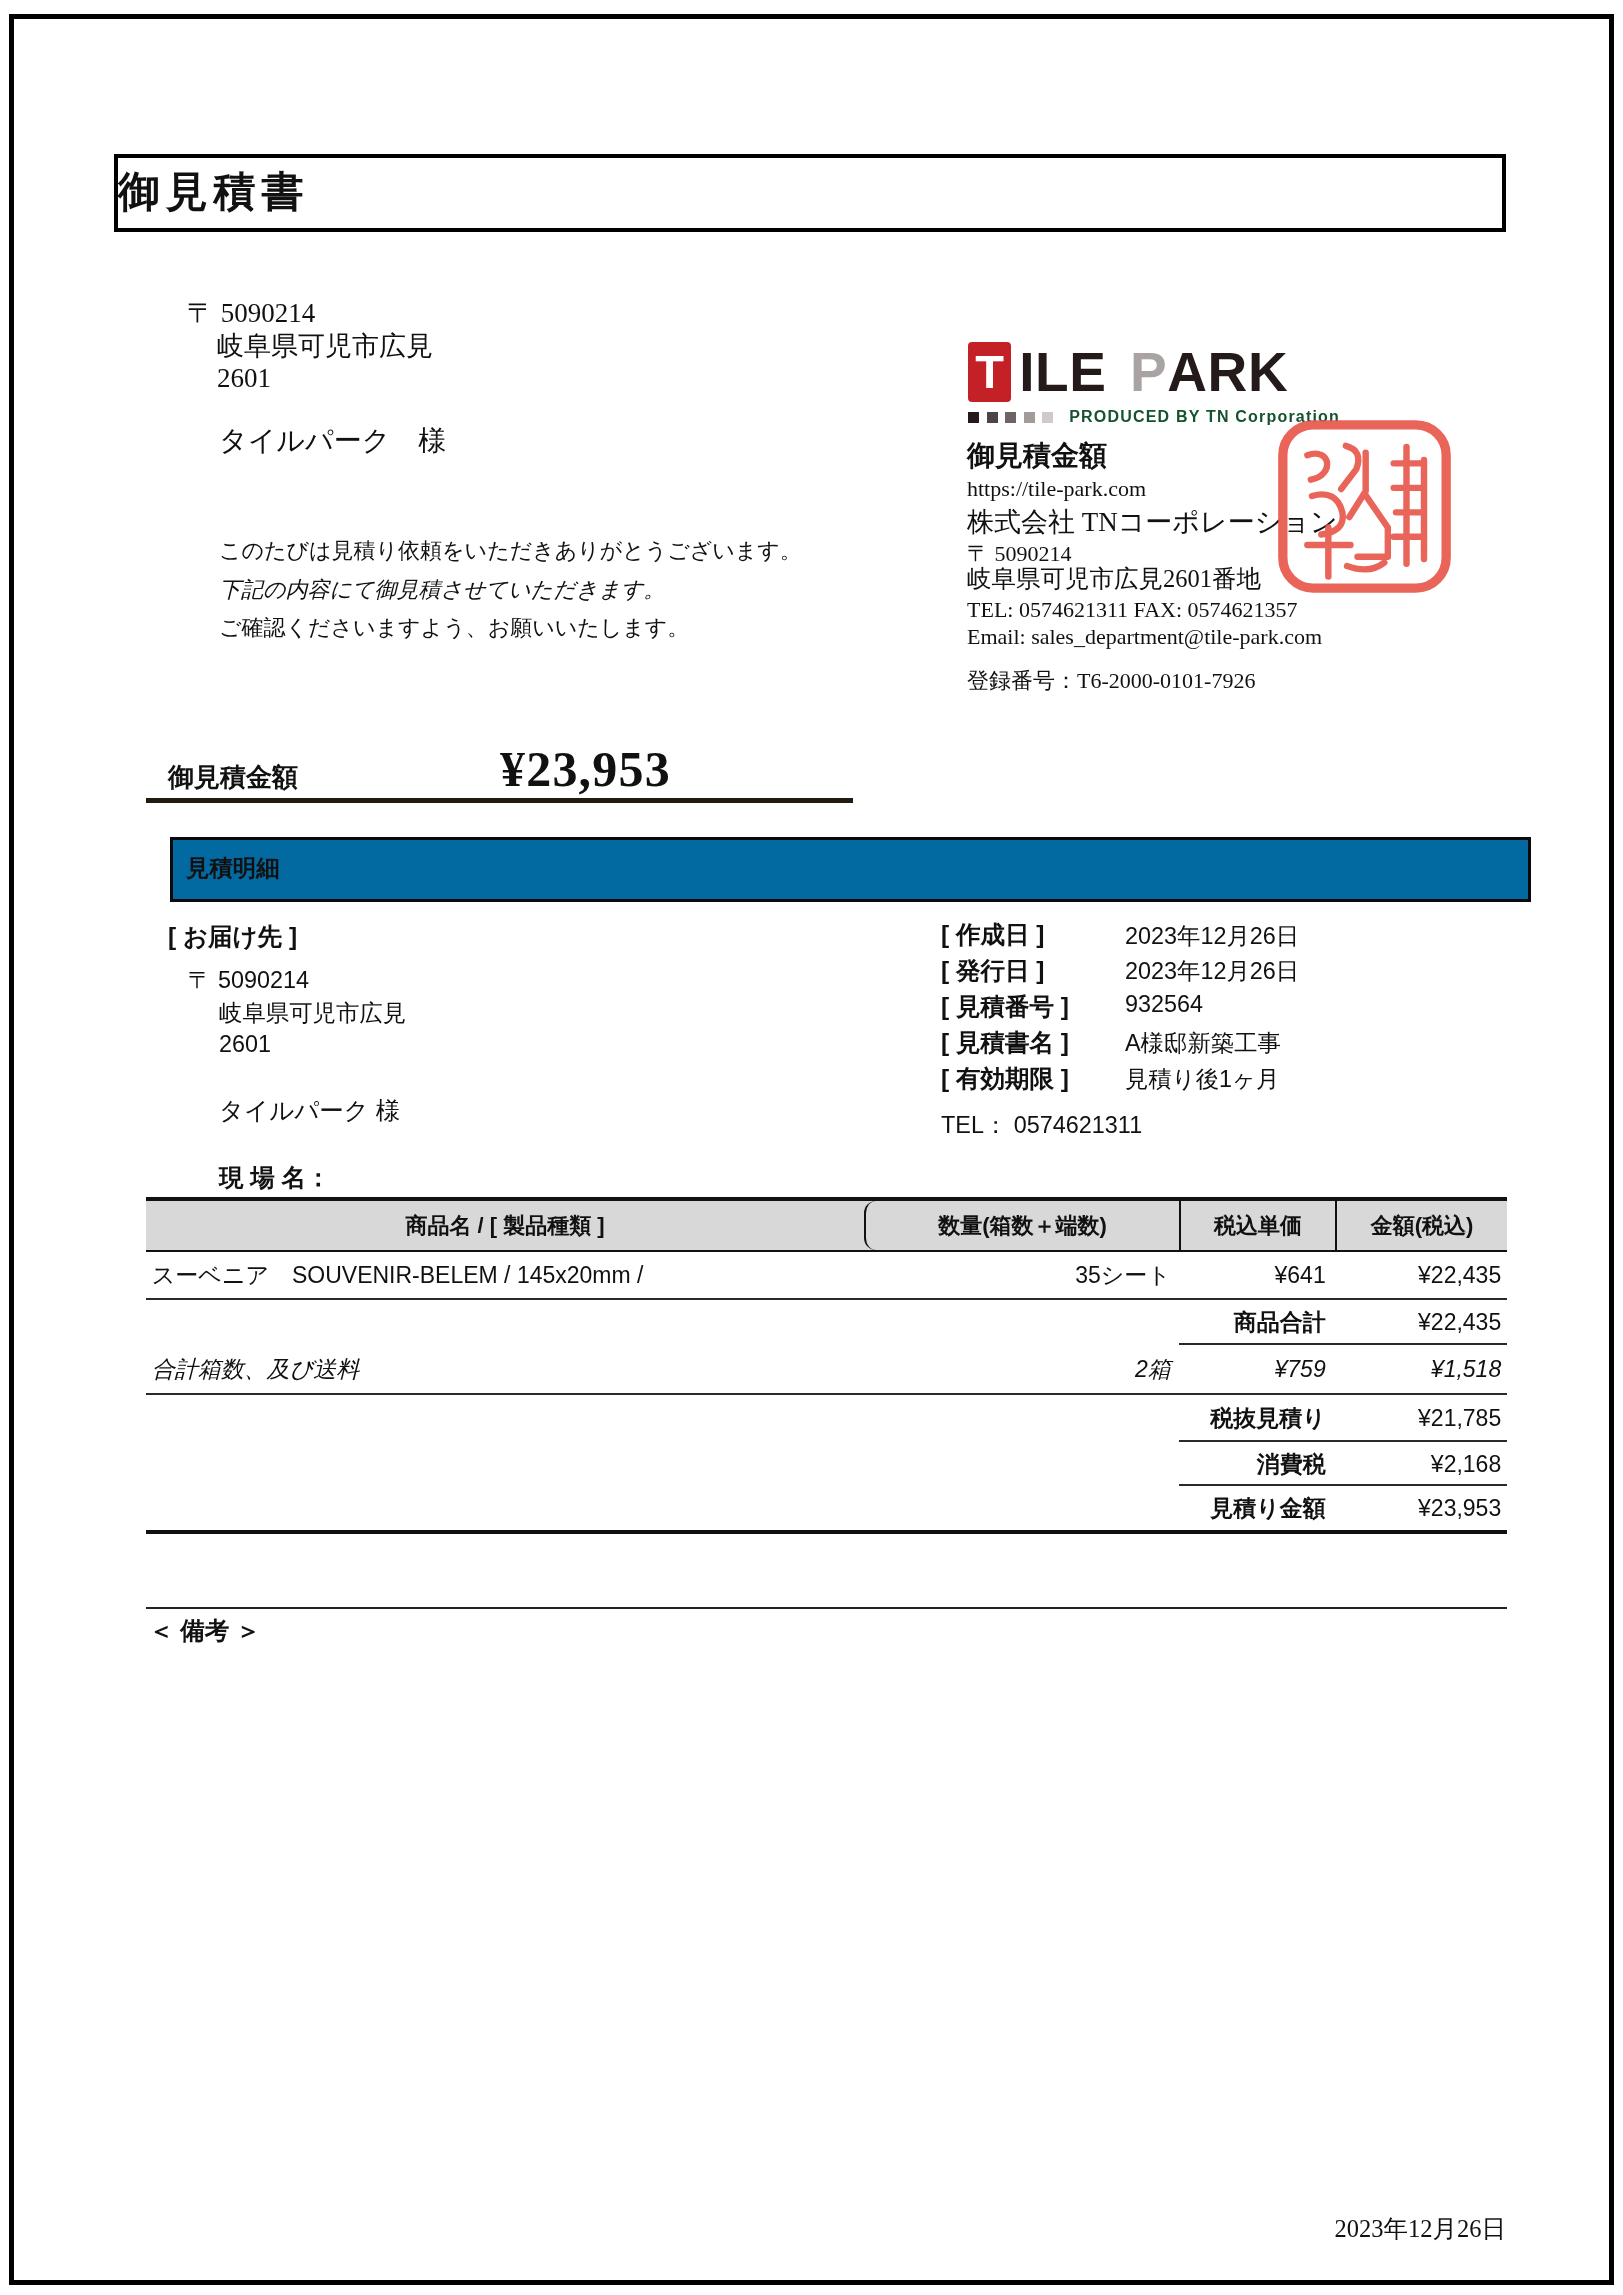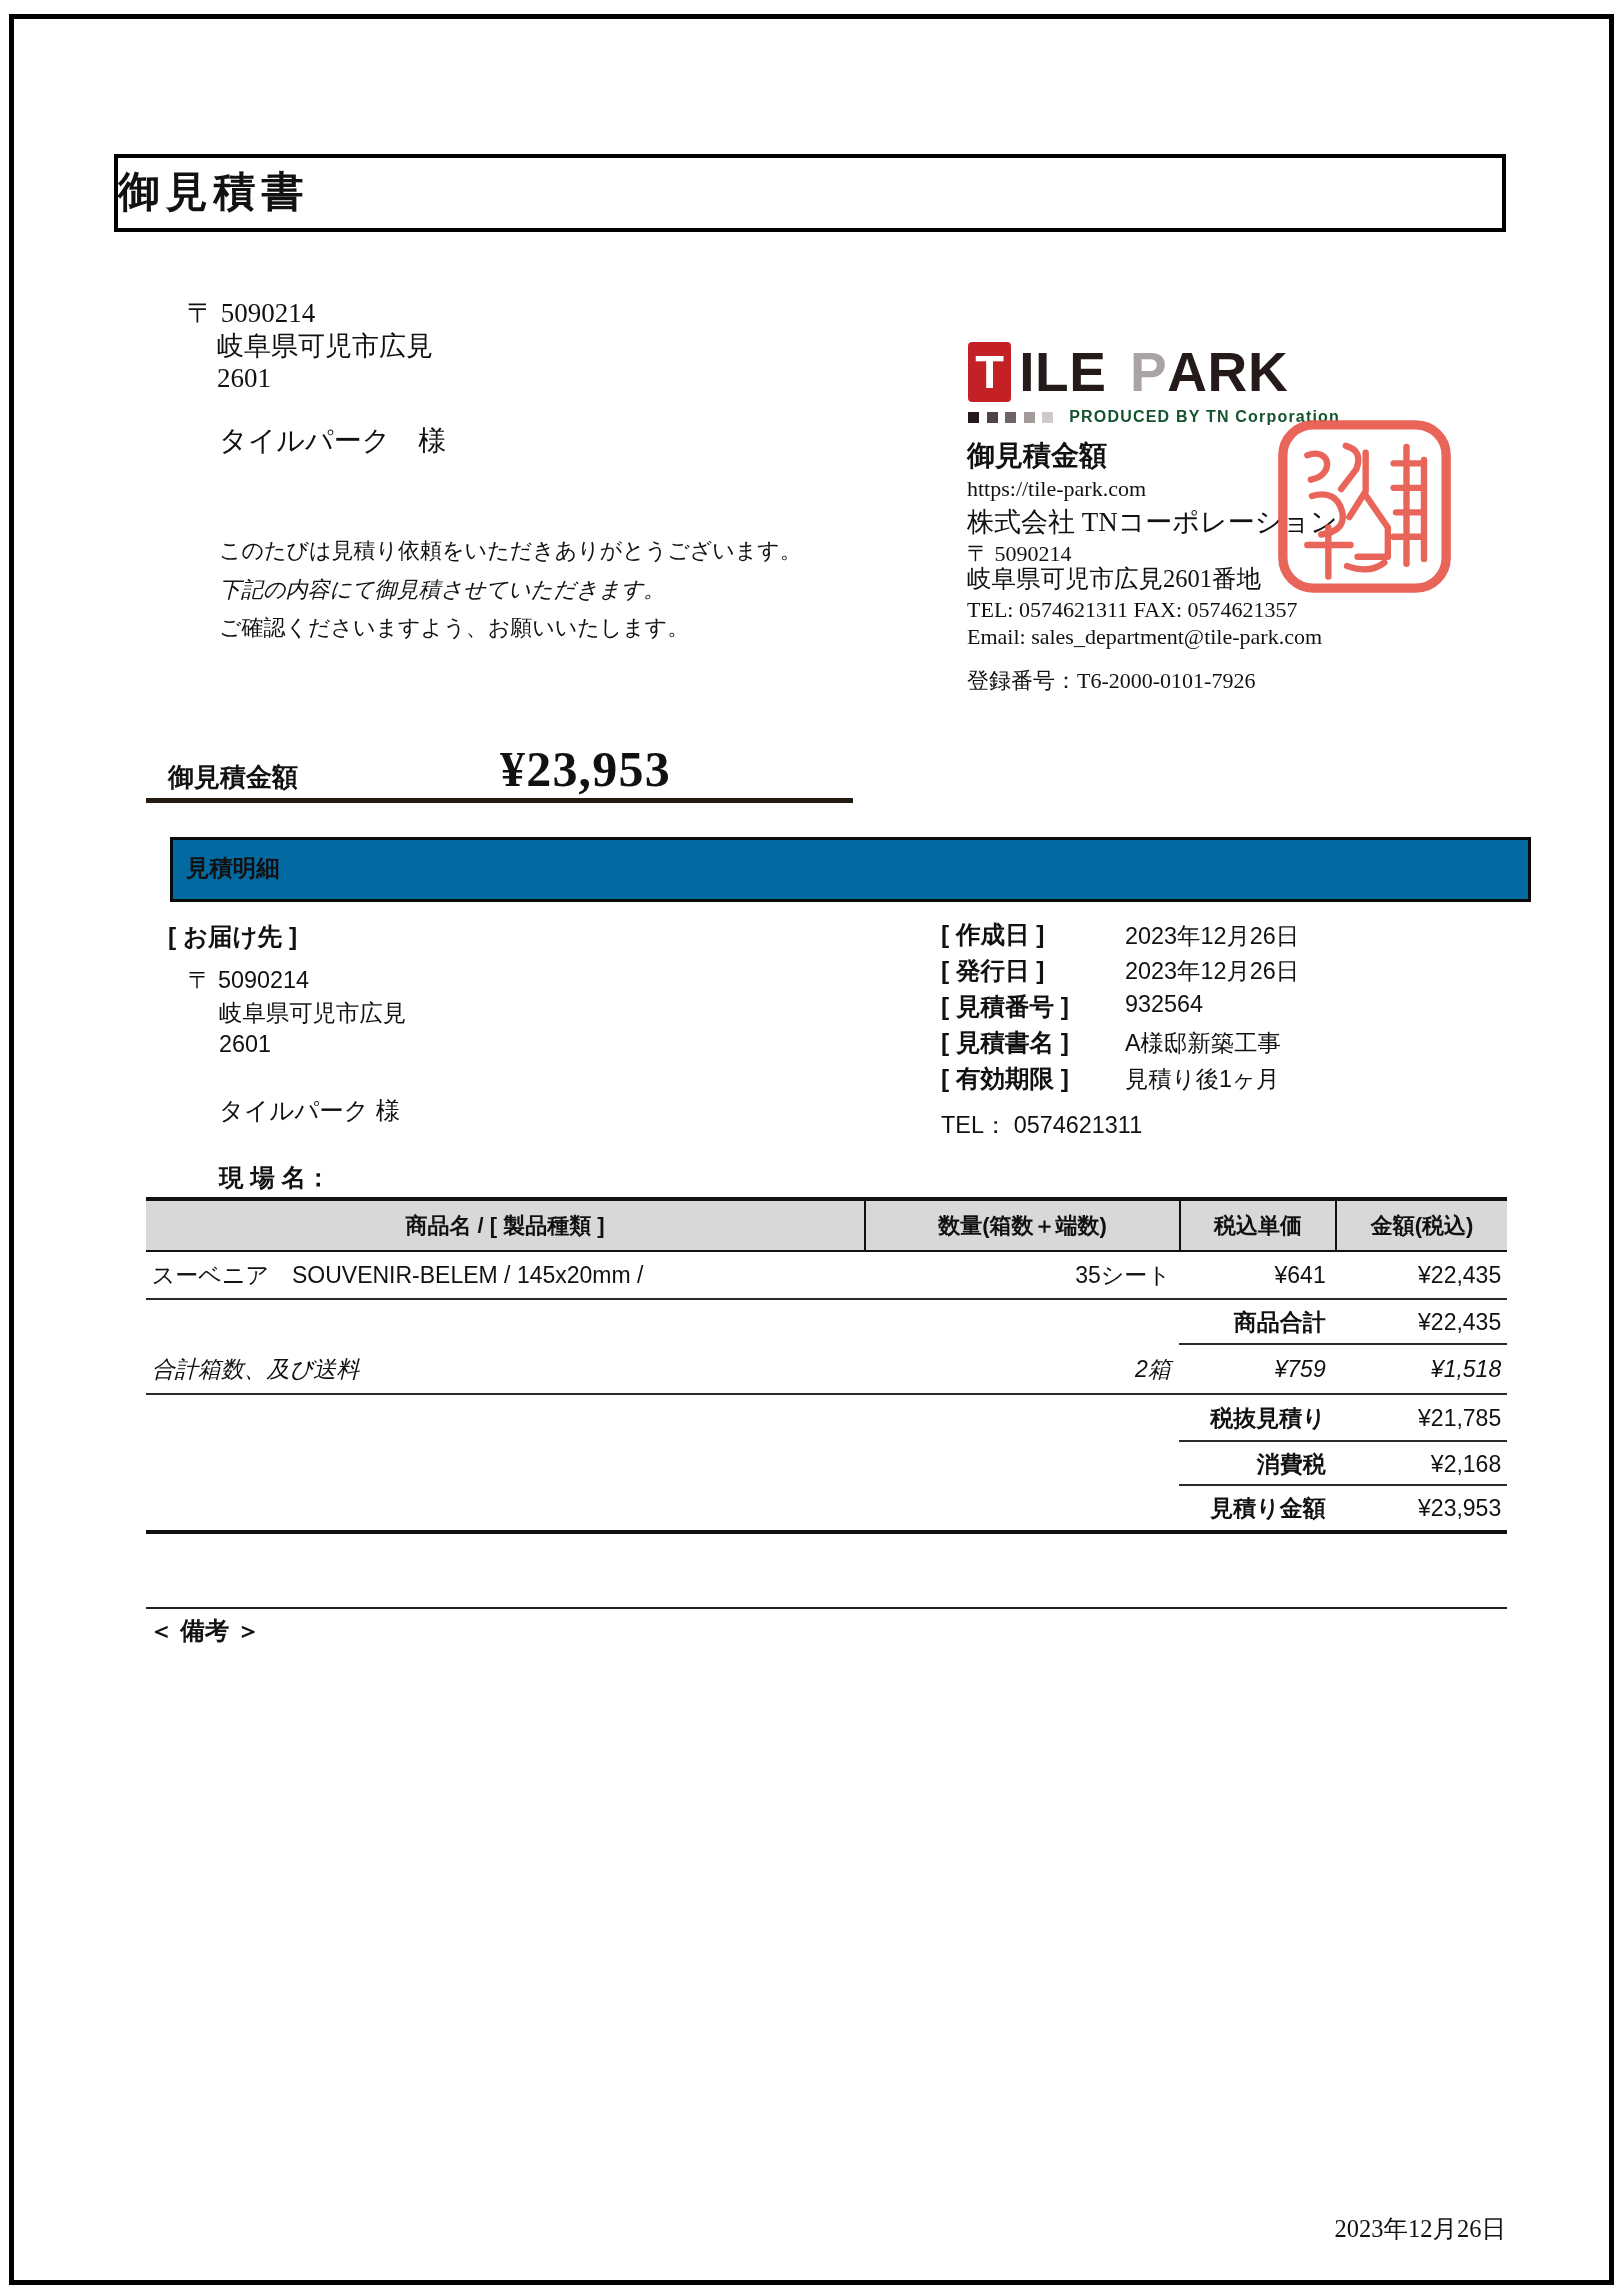--- a/index.html
+++ b/index.html
@@ -29,21 +29,21 @@
   #logo-sub{left:968px;top:408px;display:flex;align-items:center;}
   .sq{width:11px;height:11px;margin-right:7.6px;}
   #logo-tagline{font-size:16px;font-weight:bold;color:#14532d;letter-spacing:1.2px;margin-left:8.2px;}
 
   
   #detail-table{left:146px;top:1197px;width:1361px;}
   #tbl-header{display:flex;background:#d8d8d8;border-top:4.7px solid #111;border-bottom:2.3px solid #111;
               box-sizing:border-box;height:55px;align-items:center;font-weight:bold;font-size:22px;}
   .hc{text-align:center;box-sizing:border-box;height:100%;display:flex;align-items:center;justify-content:center;}
   .hc2,.hc3,.hc4{border-left:2.3px solid #111;}
-  .hc1{width:718px;} .hc2{width:315px;} .hc3{width:156px;} .hc4{width:172px;}
+  .hc1{width:718px;} .hc2{width:315px;border-radius:12px;} .hc3{width:156px;} .hc4{width:172px;}
   .trow{position:relative;font-size:23px;}
   .cell{position:absolute;top:0;height:100%;display:flex;align-items:center;box-sizing:border-box;}
   .c1{left:0;width:718px;padding-left:5.8px;justify-content:flex-start;}
   .c2{left:718px;width:315px;padding-right:8.2px;justify-content:flex-end;}
   .c3{left:1033px;width:156px;padding-right:9.3px;justify-content:flex-end;font-weight:bold;}
   .c3n{font-weight:normal;}
   .c4{left:1189px;width:172px;padding-right:5.8px;justify-content:flex-end;}
   .full-line{border-bottom:2.3px solid #2a2a2a;}
   .thick-line{border-bottom:4.1px solid #111;}
   .part-line{position:absolute;left:1033px;width:328px;bottom:0;height:2.3px;background:#2a2a2a;}

